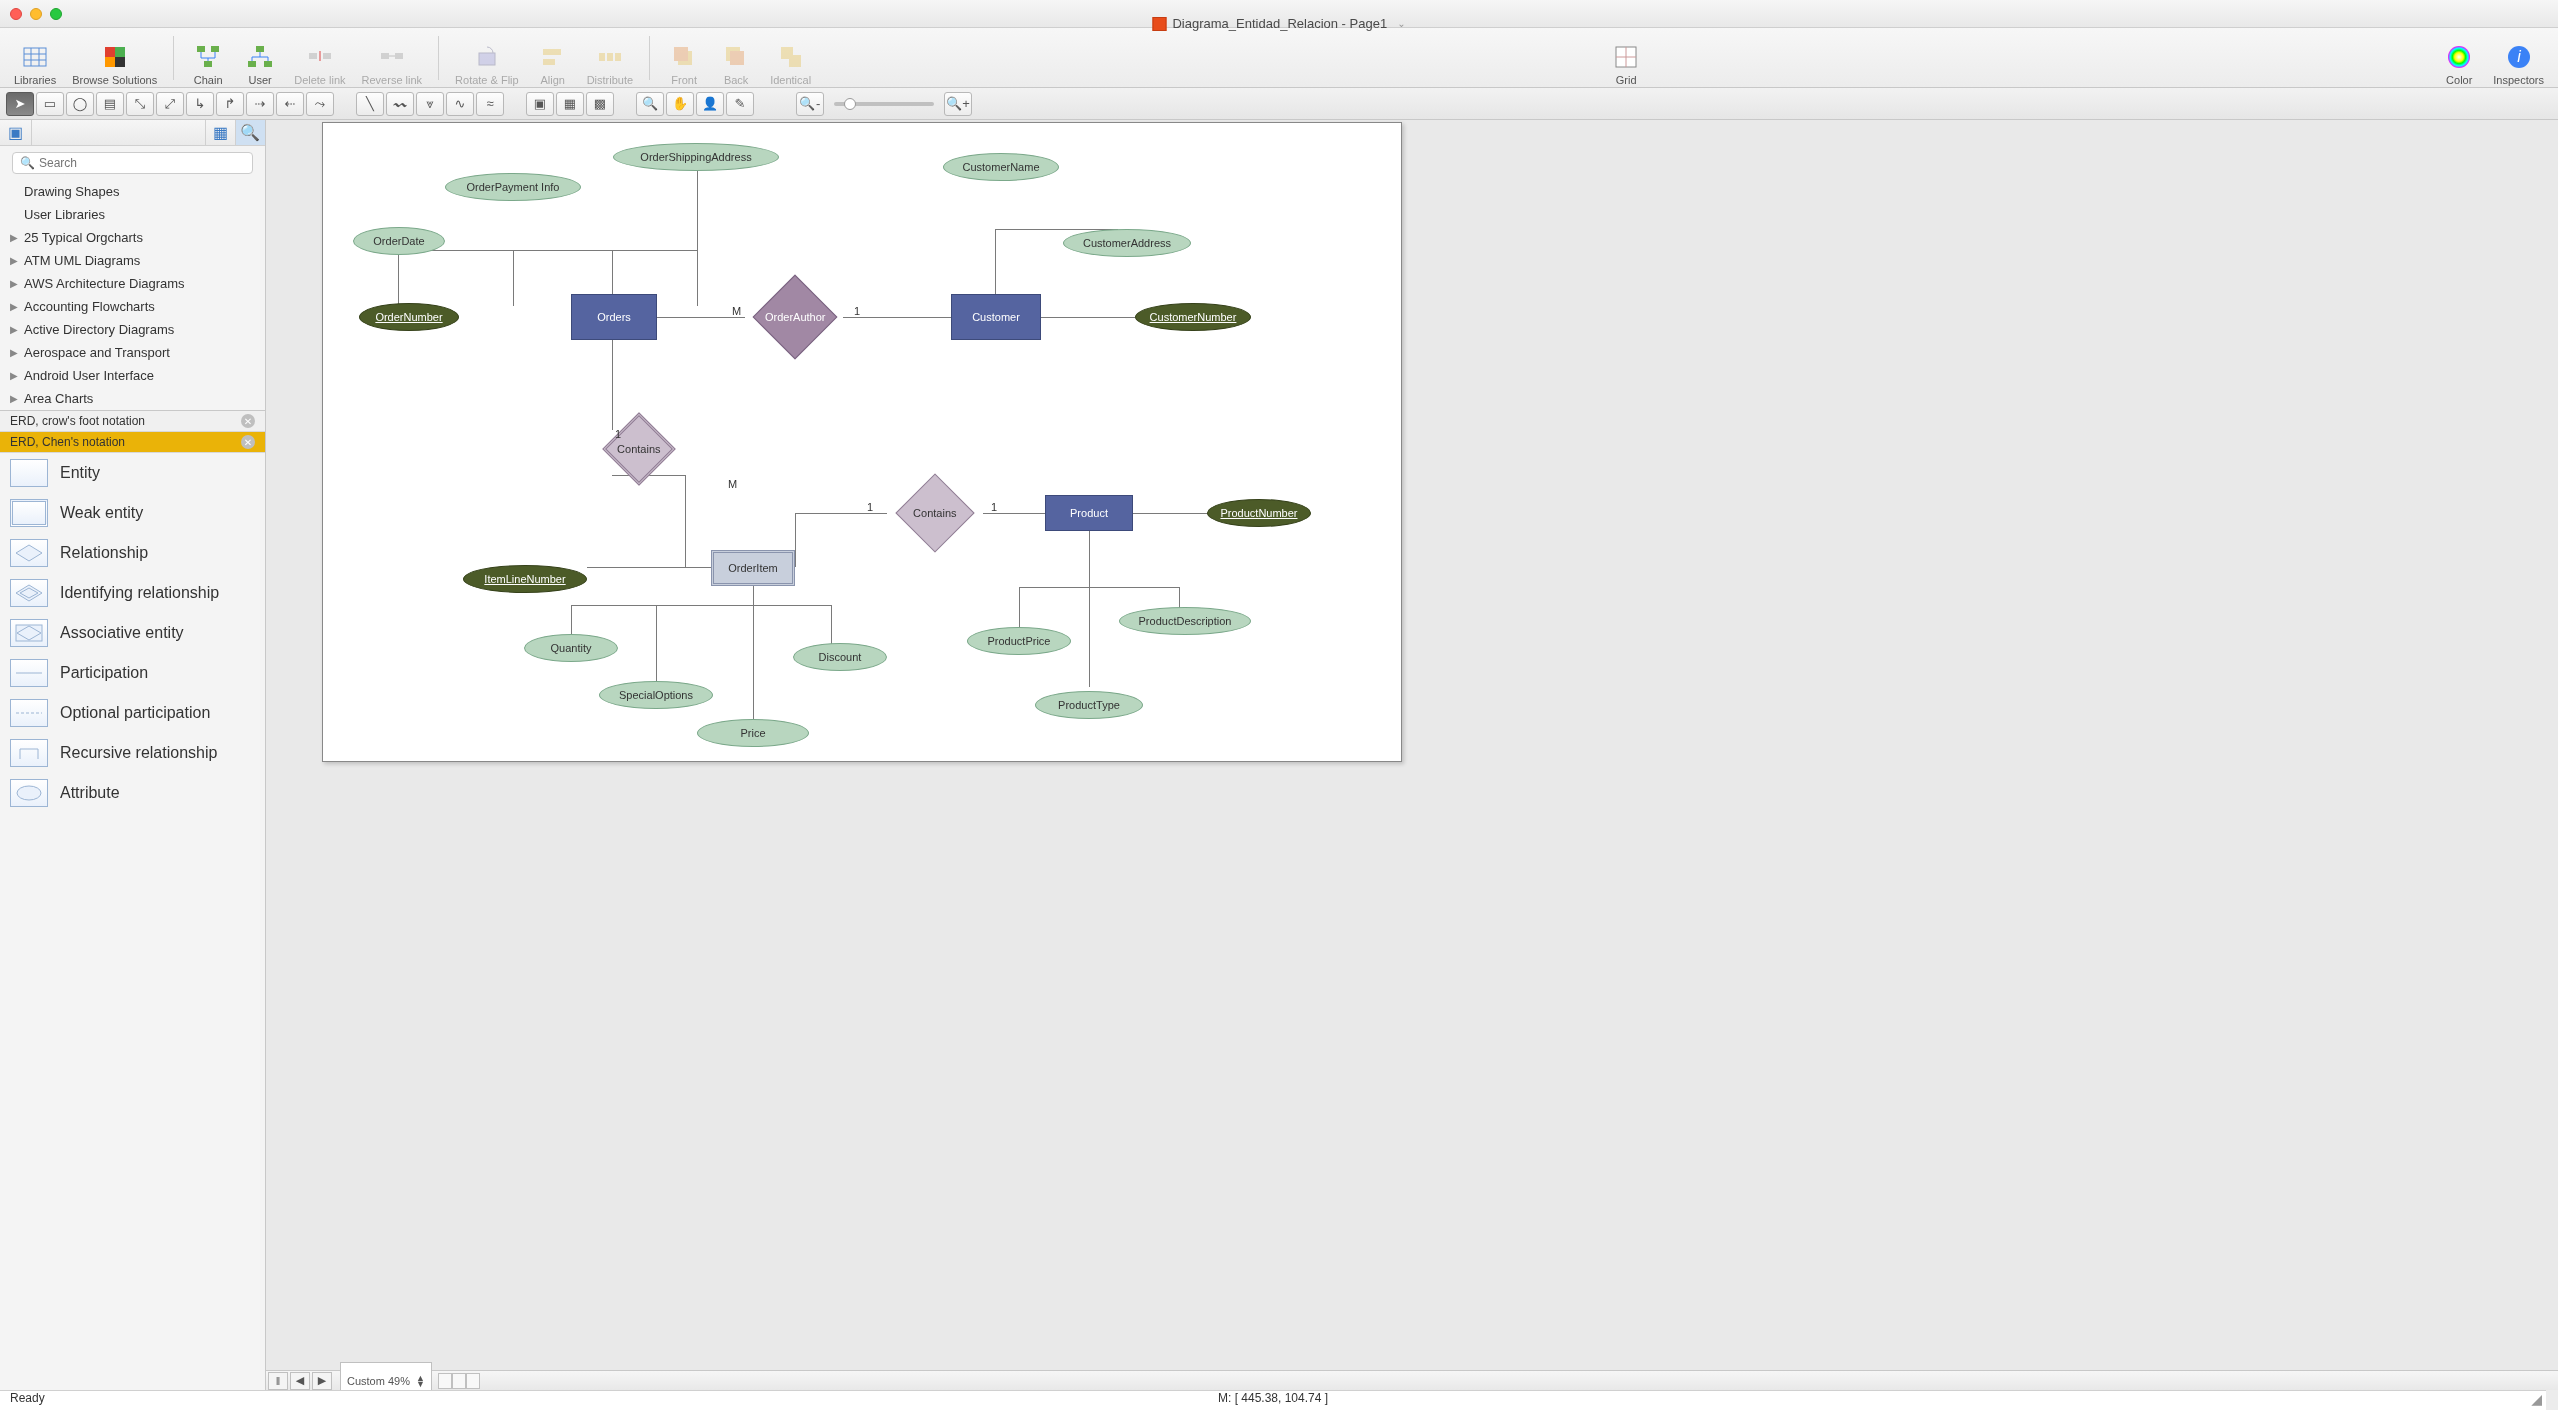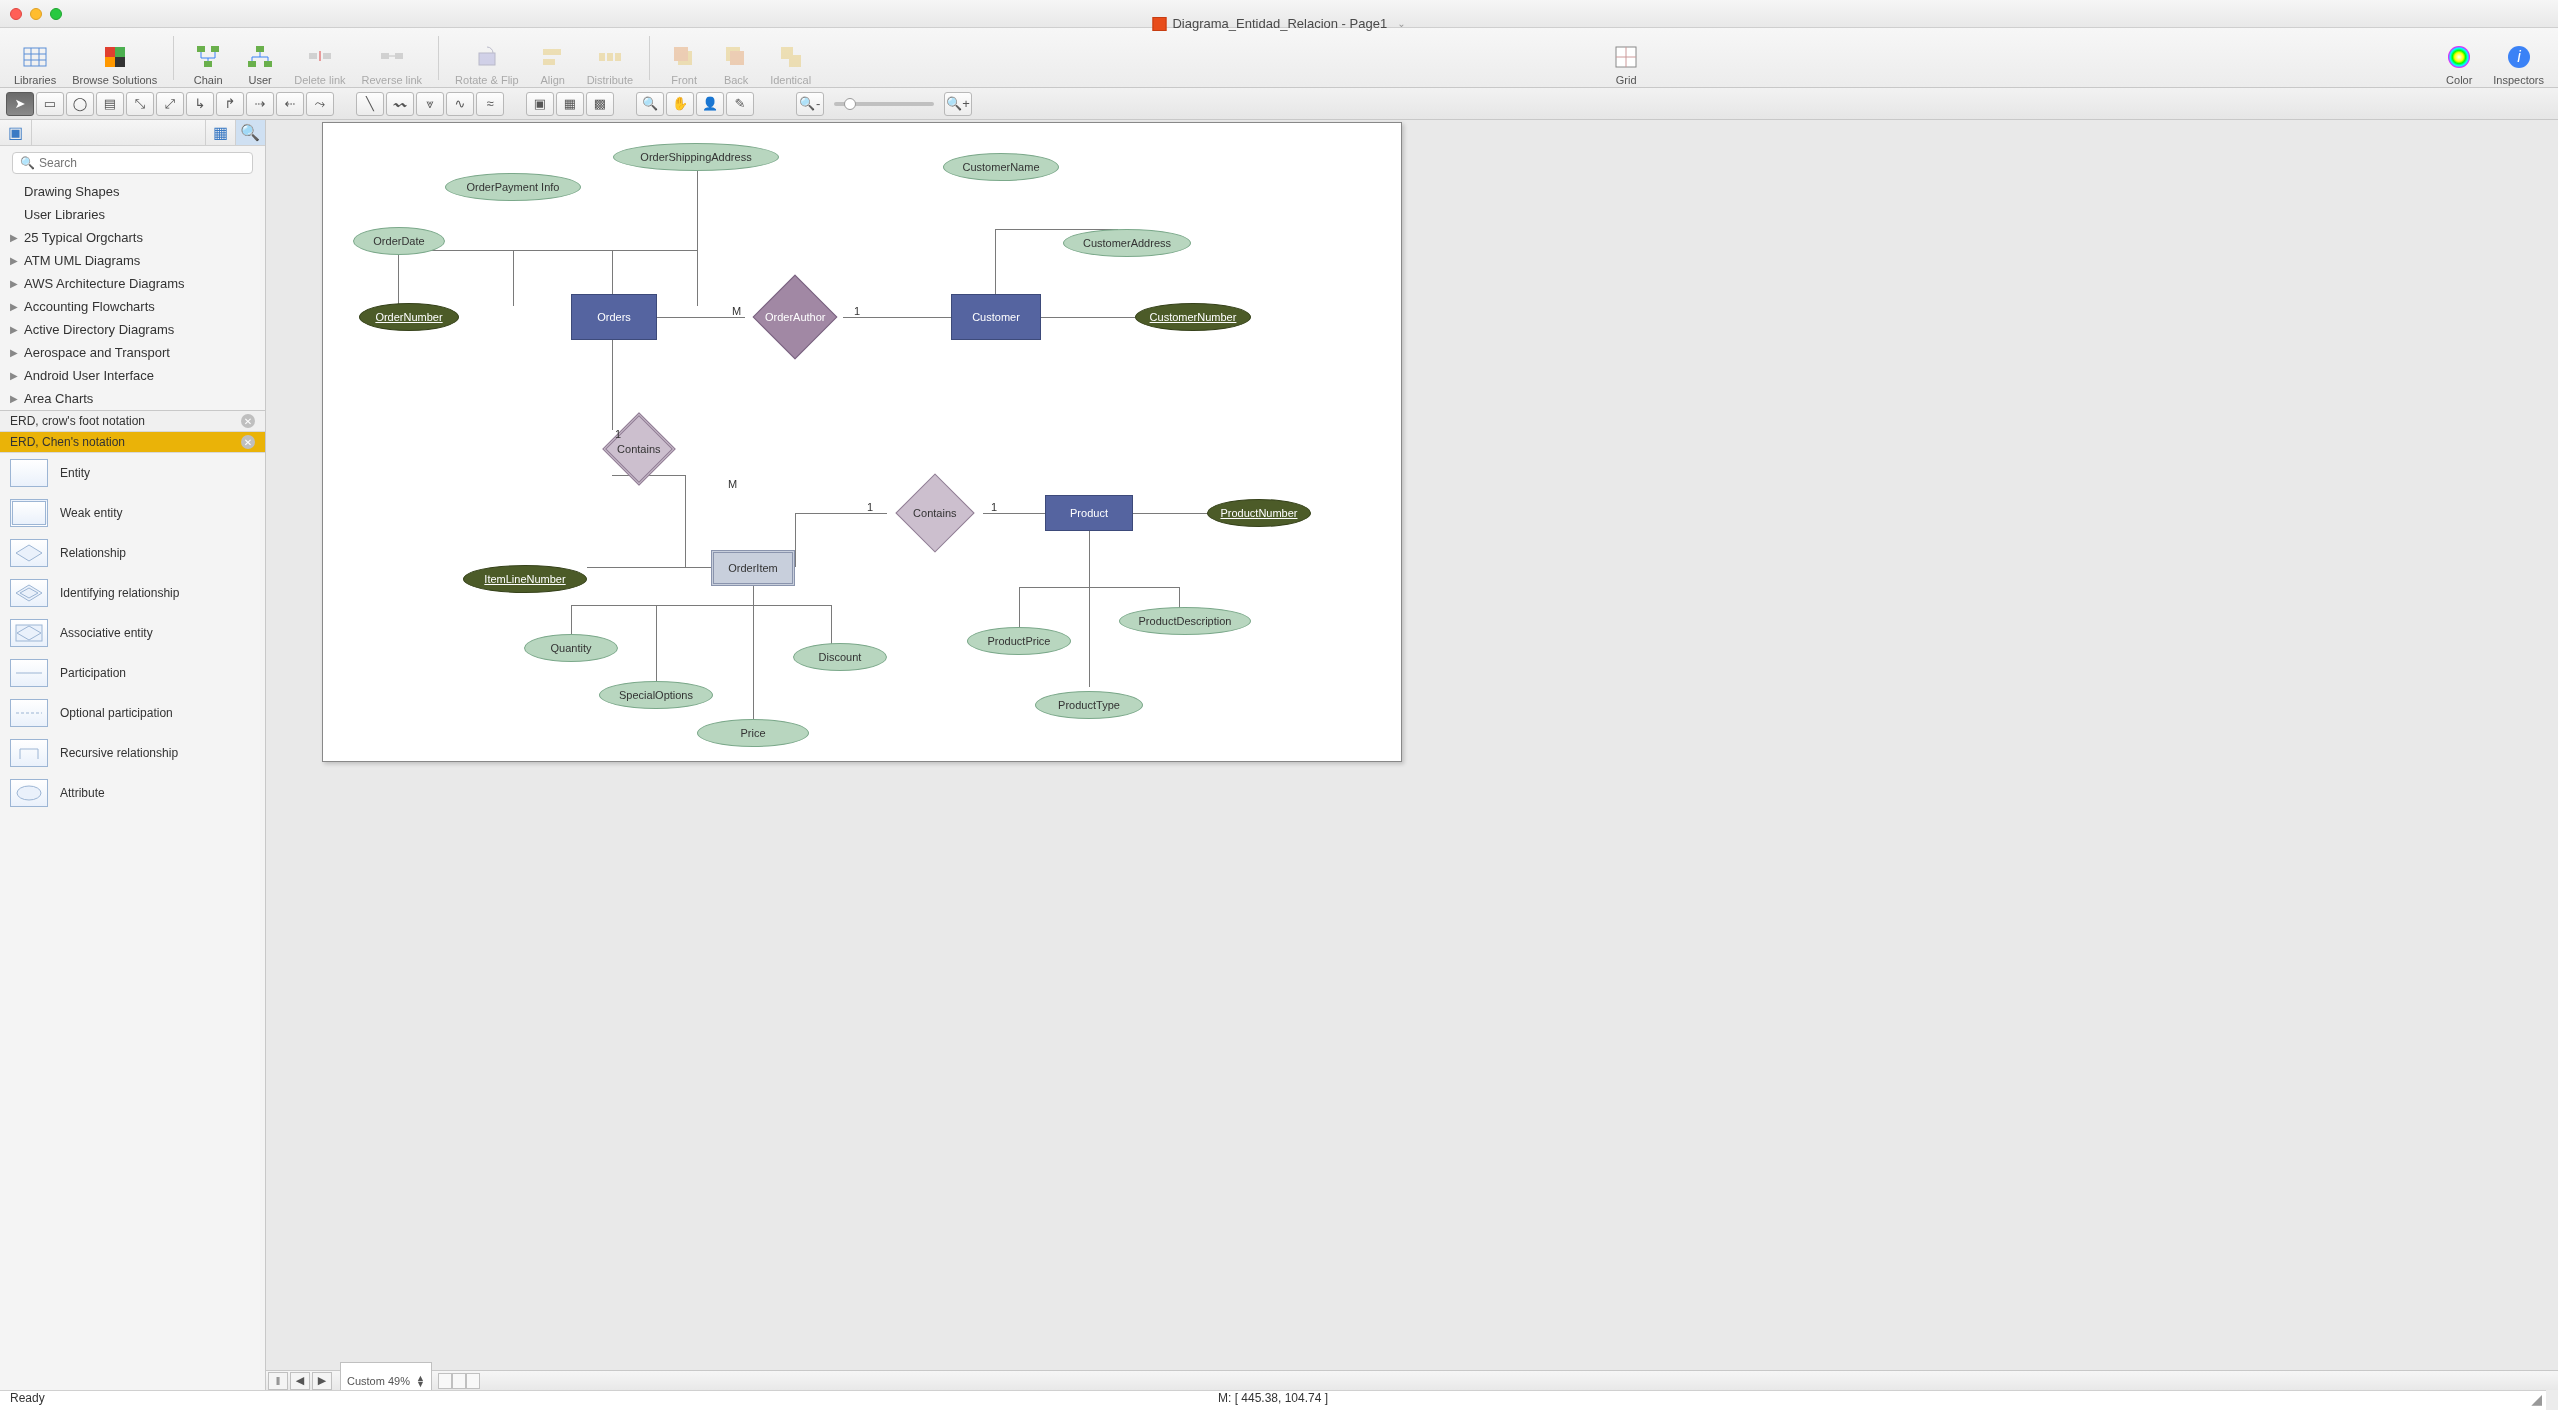--- a/index.html
+++ b/index.html
@@ -47,21 +47,21 @@
 .sb-search-wrap { position: relative; }
 .sb-search-ic { position: absolute; left: 8px; top: 4px; color: #999; font-size: 12px; }
 .sb-tree { flex: 0 0 auto; overflow: auto; }
 .sb-tree-item { padding: 4px 10px; font-size: 13px; color: #333; display: flex; align-items: center; gap: 4px; cursor: default; }
 .sb-tree-item .arr { color: #888; font-size: 10px; width: 10px; }
 .sb-stencils { border-top: 1px solid #c8c8c8; }
 .stencil-hdr { padding: 3px 10px; font-size: 12px; color: #333; display:flex; align-items:center; justify-content:space-between; background:#f0f0f0; border-bottom:1px solid #d8d8d8; }
 .stencil-hdr.sel { background:#eab308; }
 .stencil-close { width:14px; height:14px; border-radius:50%; background:#bfbfbf; color:#fff; font-size:10px; display:flex; align-items:center; justify-content:center; }
 .stencil-body { overflow:auto; }
-.stencil-item { display:flex; align-items:center; gap:12px; padding:6px 10px; font-size:12px; color:#333; }
+.stencil-item { display:flex; align-items:center; gap:12px; padding:6px 10px; font-size:16px; color:#333; }
 .stencil-thumb { width:38px; height:28px; border:1px solid #9cb5d4; background:linear-gradient(#fff,#eaf1fb); display:flex; align-items:center; justify-content:center; }
 
 
 .canvas-wrap { flex:1; background:#e9e9e9; position:relative; overflow:hidden; }
 .canvas-scroll { position:absolute; inset:0; overflow:auto; }
 .page { position:absolute; left:56px; top:2px; width:1080px; height:640px; background:#fff; border:1px solid #888; box-shadow:2px 2px 4px rgba(0,0,0,0.18); }
 
 
 .er { position:absolute; font-size:11px; display:flex; align-items:center; justify-content:center; text-align:center; }
 .entity { background:#5564a0; color:#fff; border:1px solid #3d4a7a; }

